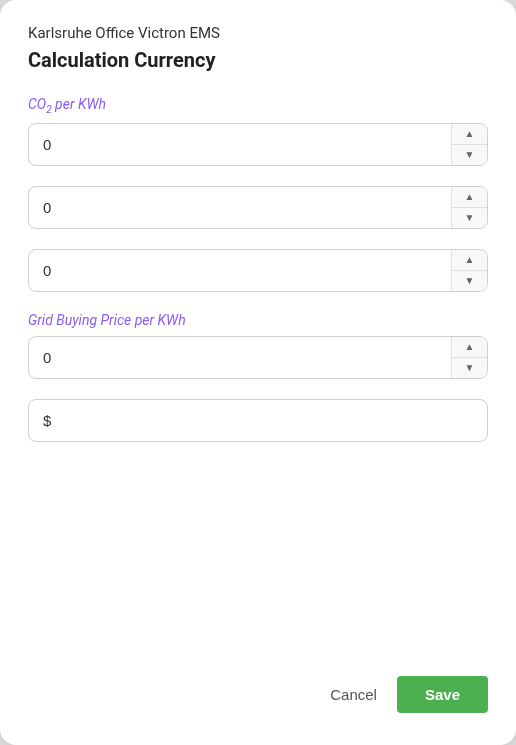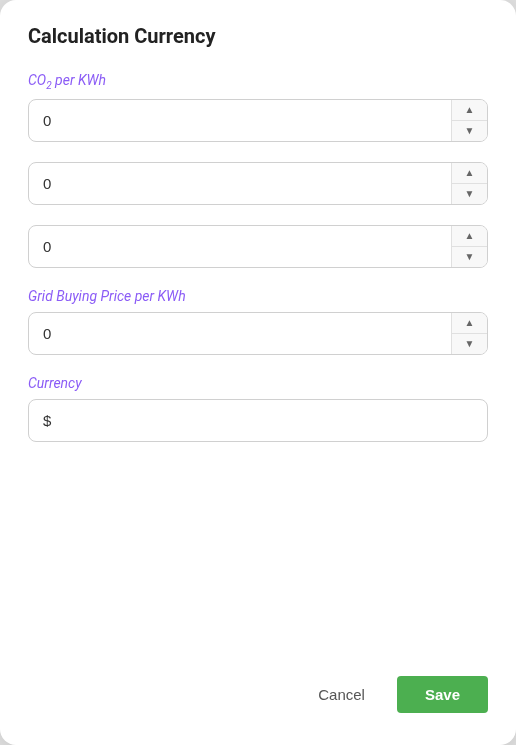--- a/index.html
+++ b/index.html
@@ -119,21 +119,21 @@
     }
 
     .spinner-btn:first-child {
       border-bottom: 1px solid #e0e0e0;
     }
 
     .footer {
       margin-top: auto;
       display: flex;
       justify-content: flex-end;
-      gap: 12px;
+      gap: 0;
       padding-top: 20px;
     }
 
     .btn-cancel {
       background: transparent;
       border: none;
       color: #555;
       font-size: 15px;
       padding: 10px 20px;
       border-radius: 8px;
@@ -150,20 +150,21 @@
       padding: 10px 28px;
       border-radius: 4px;
       cursor: pointer;
       transition: background 0.15s;
     }
   </style>
 </head>
 <body>
 
 <div class="modal">
+  <div class="modal-title">Karlsruhe Office Victron EMS</div>
   <div class="section-title">Calculation Currency</div>
 
   <div class="field-group">
     <label class="field-label">
       <span>CO</span><sub>2</sub><span> per KWh</span>
     </label>
     <div class="input-wrapper">
       <input type="number" class="co2-input" value="0" style="">
       <div class="spinner-buttons">
         <button class="spinner-btn" title="▲">▲</button>
@@ -197,21 +198,20 @@
     <div class="input-wrapper">
       <input type="number" class="grid-buying-input" value="0" style="">
       <div class="spinner-buttons">
         <button class="spinner-btn">▲</button>
         <button class="spinner-btn">▼</button>
       </div>
     </div>
   </div>
 
   <div class="field-group">
-    <label class="field-label">Currency</label>
     <div class="input-wrapper">
       <input type="text" class="currency-input" value="$" style="">
     </div>
   </div>
 
   <div class="footer">
     <button class="btn-cancel">Cancel</button>
     <button class="btn-save">Save</button>
   </div>
 </div>

